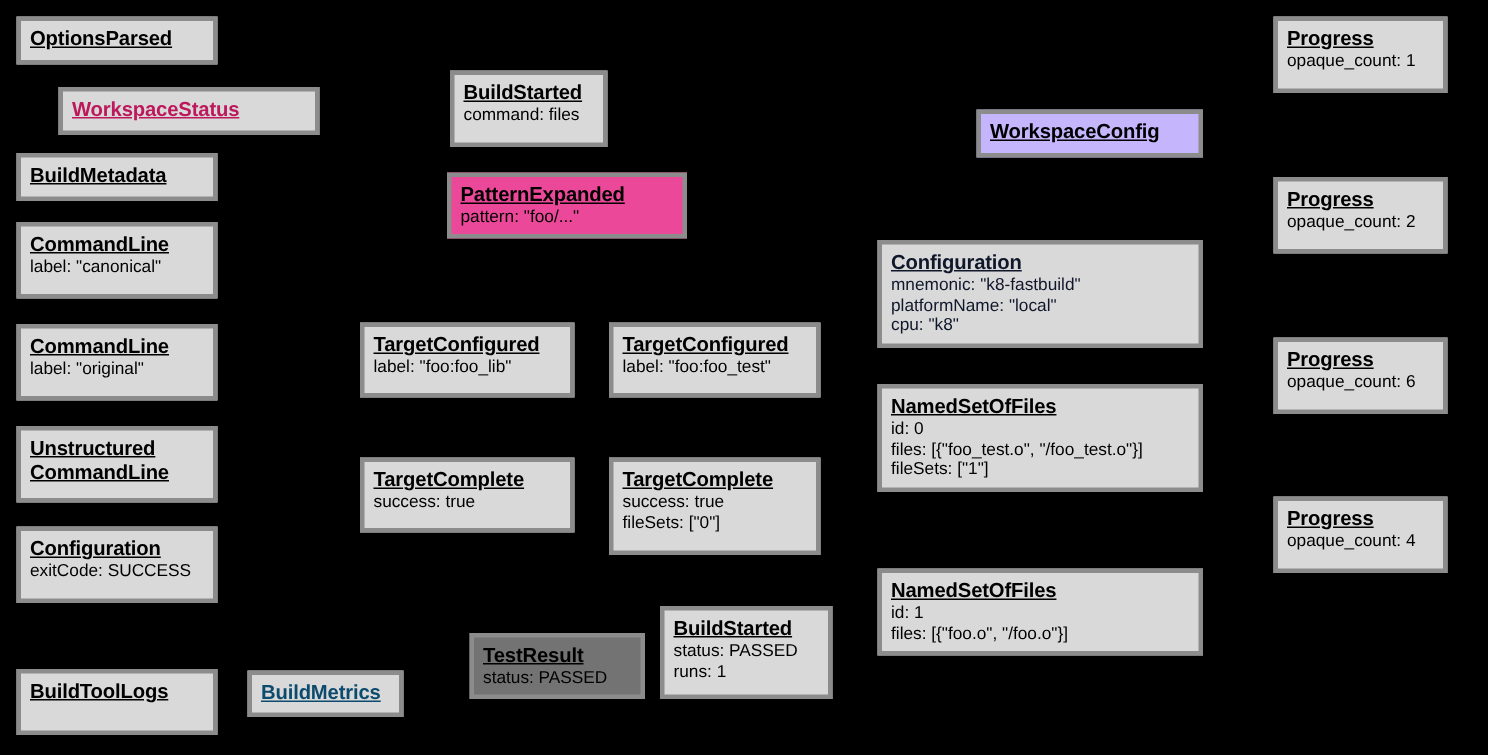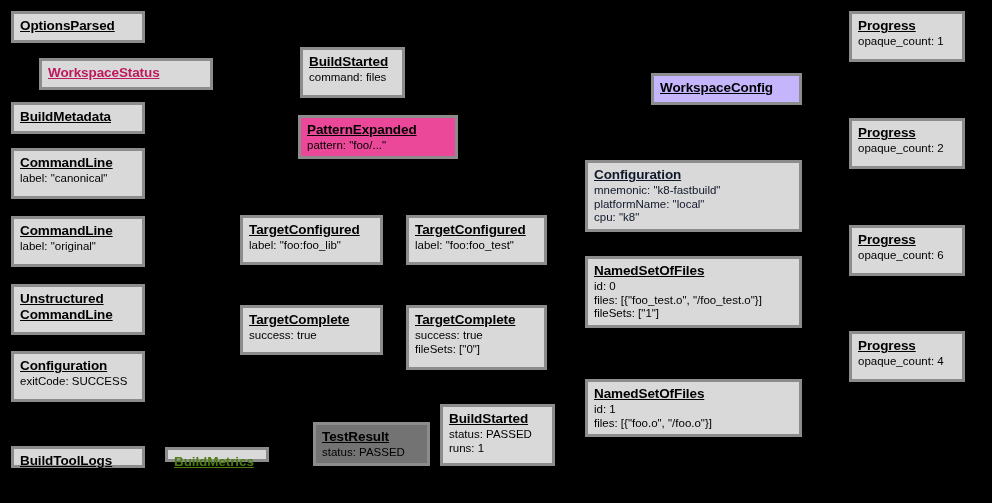--- a/index.html
+++ b/index.html
@@ -173,19 +173,19 @@
         <span class="node-field">status: PASSED</span>
         <span class="node-field">runs: 1</span>
       </span>
     </div>
     <div class="node" style="left: 313px; top: 422px; width: 117px; height: 44px; background: #737373; border-color: rgb(140, 140, 140); color: rgb(0, 0, 0);">
       <span class="node-title">TestResult</span>
       <span class="node-fields">
         <span class="node-field">status: PASSED</span>
       </span>
     </div>
-    <div class="node" style="left: 11px; top: 446px; width: 134px; height: 22px; background: rgb(217, 217, 217); border-color: rgb(140, 140, 140); color: rgb(0, 0, 0);">
+    <div class="node" style="left: 11px; top: 446px; width: 134px; height: 44px; background: rgb(217, 217, 217); border-color: rgb(140, 140, 140); color: rgb(0, 0, 0);">
       <span class="node-title">BuildToolLogs</span>
     </div>
-    <div class="node" style="left: 165px; top: 447px; width: 104px; height: 15px; background: rgb(217, 217, 217); border-color: rgb(140, 140, 140); color: #4d7c0f;">
+    <div class="node" style="left: 165px; top: 447px; width: 104px; height: 31px; background: rgb(217, 217, 217); border-color: rgb(140, 140, 140); color: #0c4a6e;">
       <span class="node-title">BuildMetrics</span>
     </div>
   </div>
 
 </body></html>

